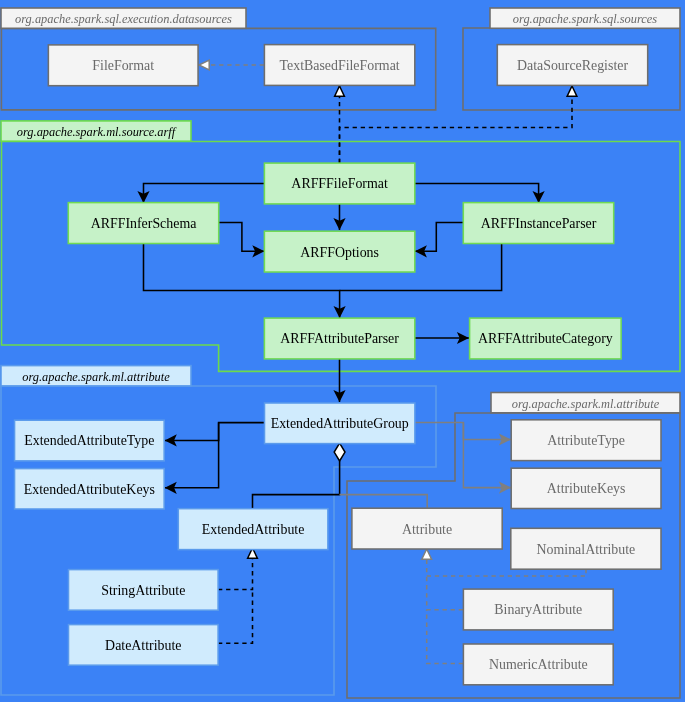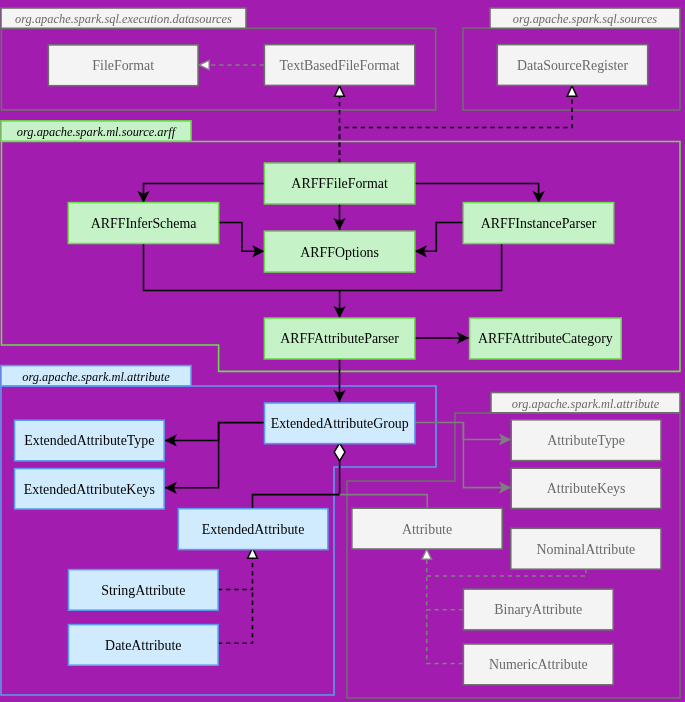--- a/index.html
+++ b/index.html
@@ -1,17 +1,17 @@
 <!DOCTYPE html>
 <html><head>
 <meta charset="utf-8">
 <title>UML package diagram</title>
 <style>
   html, body { margin:0; padding:0; background:#ffffff; }
-  #diagram-root { position:relative; width:685px; height:702px; background:#a21caf;
+  #diagram-root { position:relative; width:685px; height:702px; background:#3b82f6;
      font-family:"Liberation Serif", serif; overflow:hidden; }
   #uml-svg { display:block; shape-rendering:geometricPrecision; }
   .cls-label { font-family:"Liberation Serif", serif; font-size:13.9px; text-anchor:middle; }
   .pkg-label { font-family:"Liberation Serif", serif; font-size:12.4px; font-style:italic; }
 </style>
 </head>
 <body>
 
 <div id="diagram-root">
   <svg id="uml-svg" width="685" height="702" viewBox="0 0 685 702" xmlns="http://www.w3.org/2000/svg">

